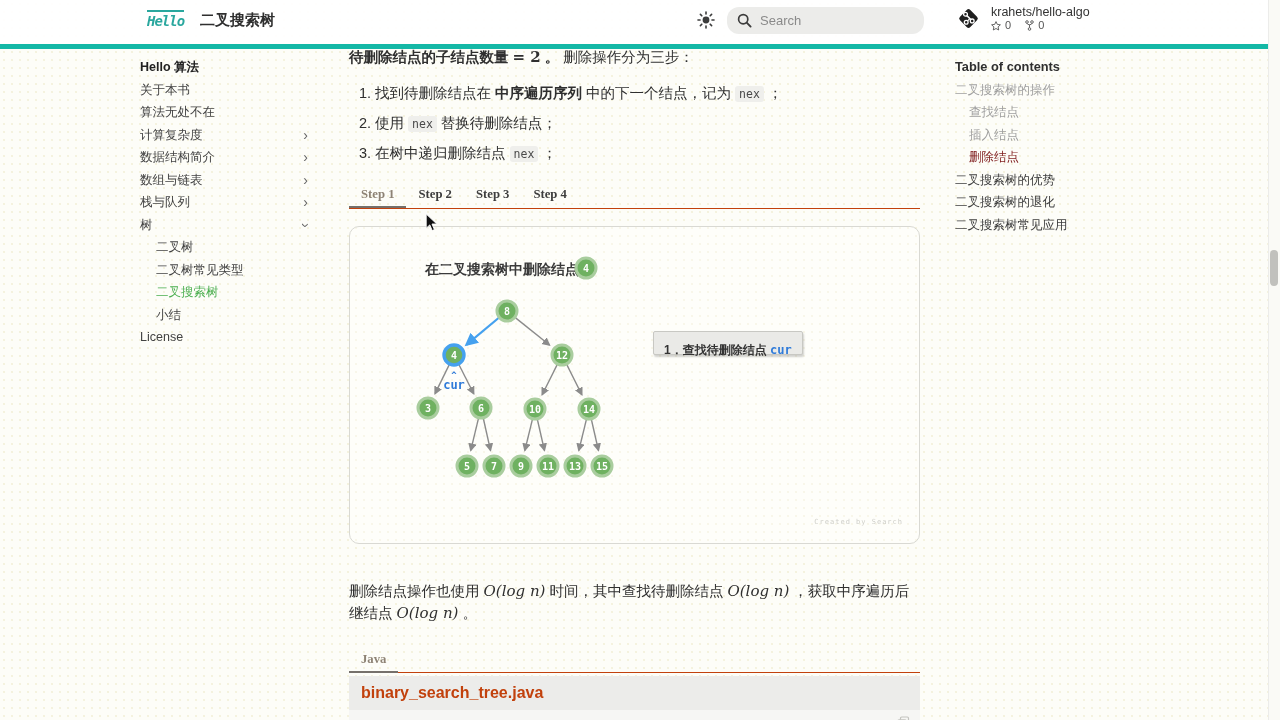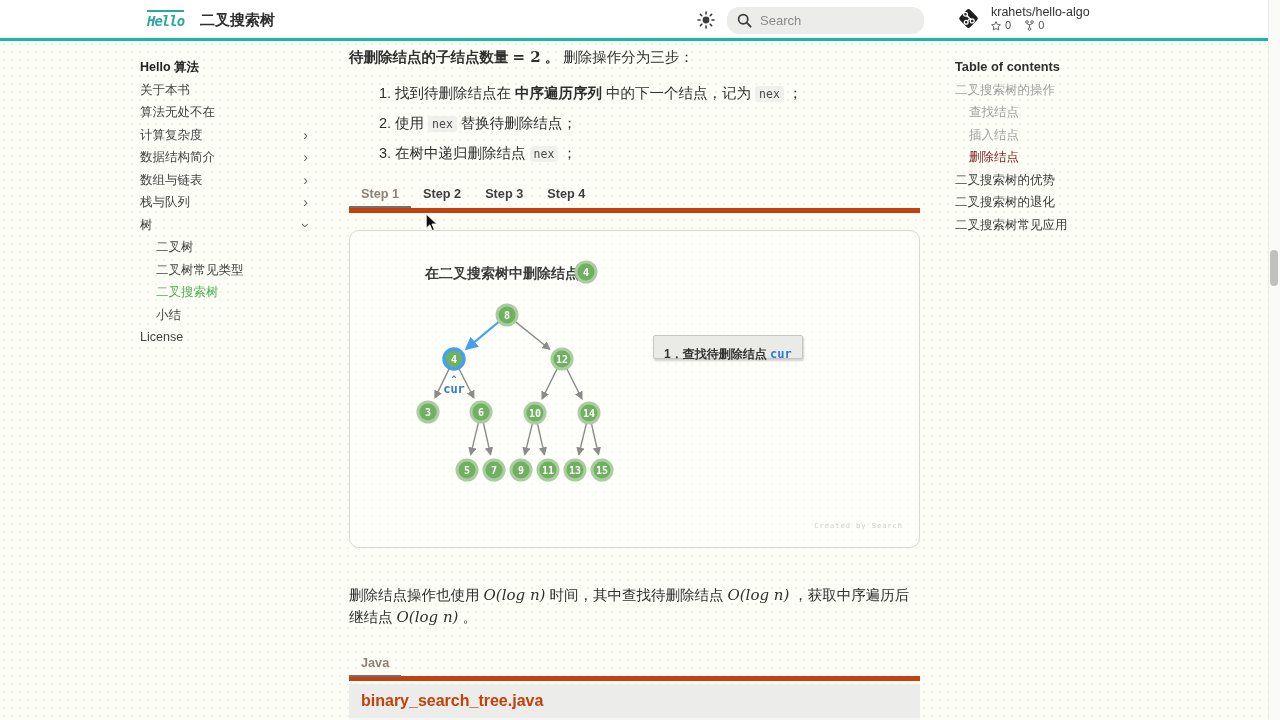--- a/index.html
+++ b/index.html
@@ -4,22 +4,22 @@
 <style>
   * { margin:0; padding:0; box-sizing:border-box; }
   html,body { width:1280px; height:720px; overflow:hidden; }
   body { font-family:"Liberation Sans",sans-serif; color:#333; }
   #app { position:relative; width:1280px; height:720px; background:#fdfdf8; overflow:hidden; }
   #app::before { content:""; position:absolute; inset:0;
     background-image:radial-gradient(rgba(216,206,130,.22) 1px, transparent 1.3px);
     background-size:8px 8px; pointer-events:none; z-index:0; }
 
   
-  .header { position:absolute; top:0; left:0; width:1280px; height:41px;
-    background:rgba(255,255,255,.92); border-bottom:3px solid #14b8a6; z-index:5; }
+  .header { position:absolute; top:0; left:0; width:1280px; height:49px;
+    background:rgba(255,255,255,.92); border-bottom:5px solid #14b8a6; z-index:5; }
   .logo { position:absolute; left:147px; top:10px; font-family:"DejaVu Sans Mono",monospace;
     font-style:italic; font-weight:900; font-size:14px; letter-spacing:-1px; color:#2aa79e;
     border-top:2px solid #2aa79e; padding-top:1px; }
   .page-title { position:absolute; left:200px; top:11px; font-size:15px; font-weight:700; color:#2f2f2f; }
   .sun { position:absolute; left:697px; top:11px; width:18px; height:18px; cursor:pointer; }
   .searchbox { position:absolute; left:727px; top:7px; width:197px; height:27px;
     background:#ececea; border-radius:12px; display:flex; align-items:center; padding-left:10px; }
   .searchbox svg { flex:0 0 auto; margin-right:8px; }
   .searchbox input { border:none; outline:none; background:transparent; font-size:13px;
     color:#444; width:150px; font-family:"Liberation Sans",sans-serif; }
@@ -49,23 +49,23 @@
 
   
   .article { position:absolute; left:349px; top:46px; width:571px; z-index:1; font-size:14.5px; line-height:22px; color:#2f2f2f; }
   .lead { margin-bottom:14px; }
   .b { font-weight:700; }
   .math  { font-family:"DejaVu Serif",serif; font-style:italic; font-size:15px; }
   .math-b{ font-family:"DejaVu Serif",serif; font-weight:700; font-size:15px; }
   .icode { font-family:"DejaVu Sans Mono",monospace; font-size:11.5px; background:#efefec;
     border-radius:3px; padding:1px 4px; color:#4a4a4a; }
   ol.steps { margin:0 0 12px 0; padding-left:26px; }
-  ol.steps li { margin-bottom:7px;margin-left:20px; }
-
-  .tabs { position:relative; display:flex; border-bottom:5px solid #c2410c; margin-top:18px; }
+  ol.steps li { margin-bottom:7px; }
+
+  .tabs { position:relative; display:flex; border-bottom:1px solid #c2410c; margin-top:18px;font-family:Liberation Serif, serif; }
   .tab { padding:0 12px; height:25px; line-height:22px; font-size:12.7px; font-weight:700;
     color:#3e3e3e; cursor:pointer; }
   .tab.active { color:#8d8274; border-bottom:2px solid #75706b; margin-bottom:-1px; }
 
   
   .figurebox { position:relative; margin-top:17px; width:571px; height:318px;
     border:1px solid #d9d9d3; border-radius:10px; background:rgba(255,255,255,.35); }
   .fig-title { position:absolute; left:52px; top:31px; width:200px; text-align:center;
     font-size:14px; font-weight:700; color:#3a3a3a; }
   .fig-svg { position:absolute; left:0; top:0; }

